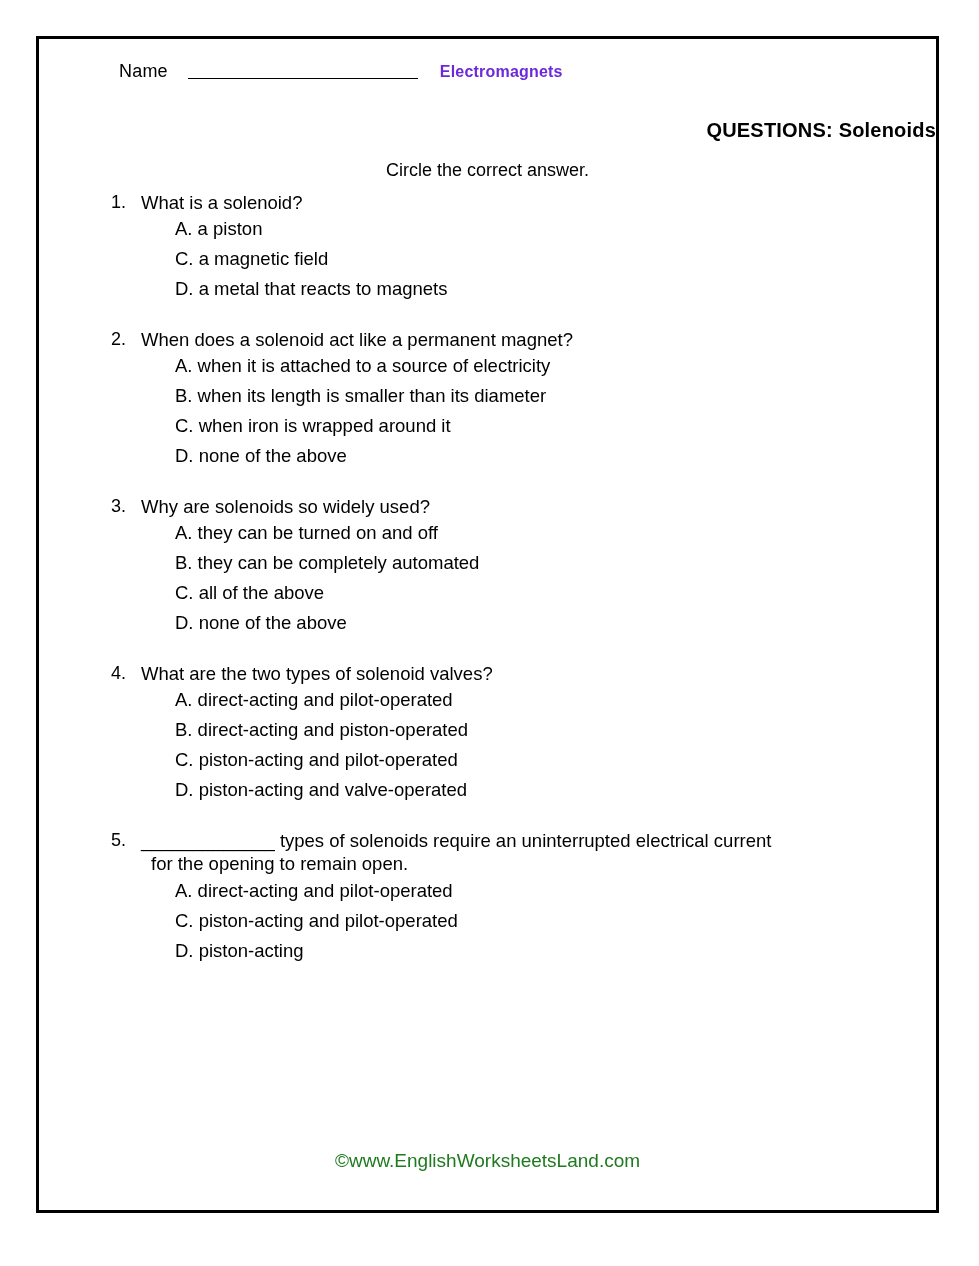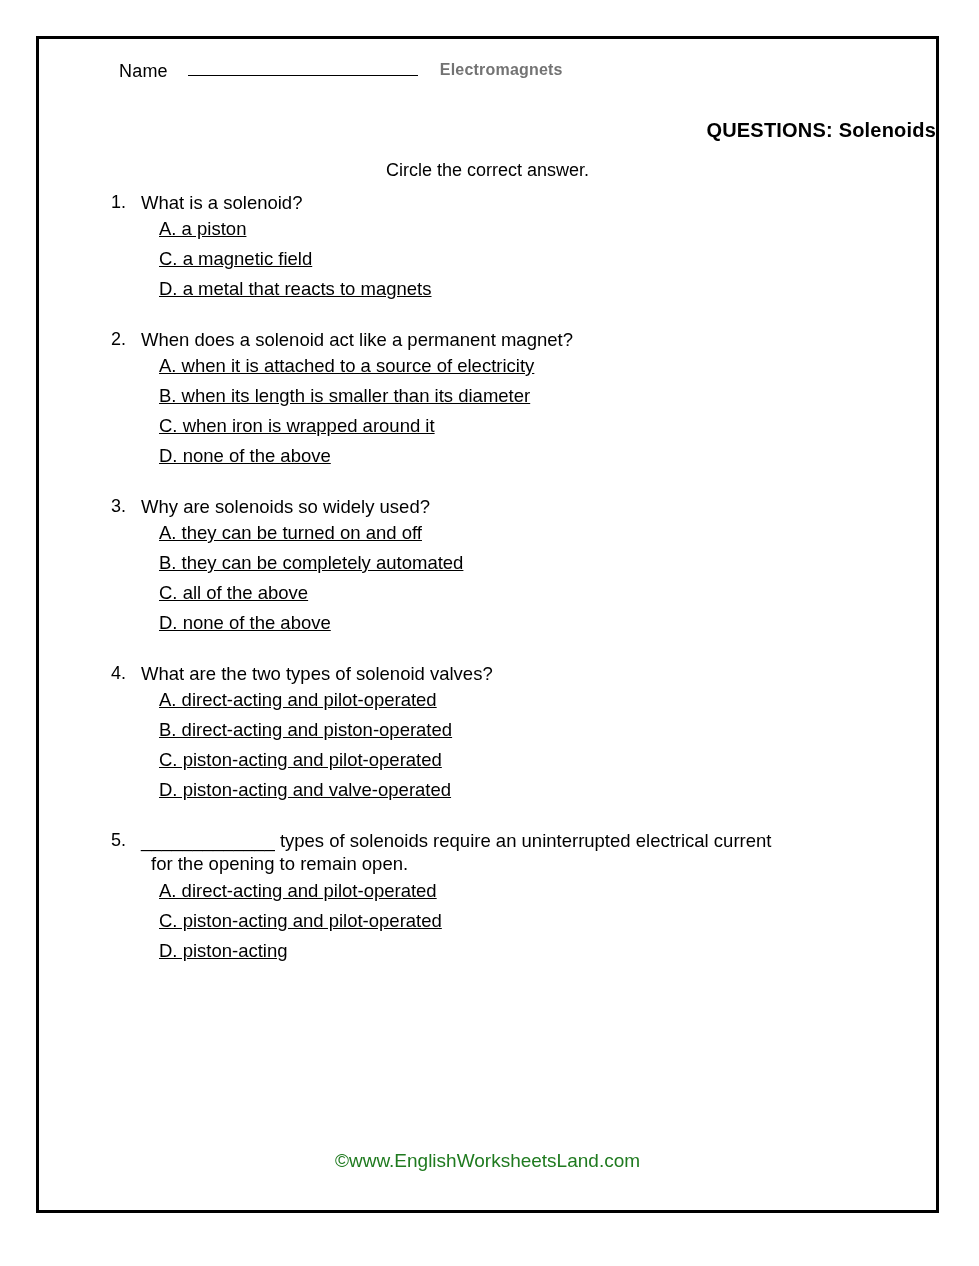--- a/index.html
+++ b/index.html
@@ -32,38 +32,38 @@
     box-sizing: border-box;
     padding: 0;
   }
   
   .header-row {
     position: absolute;
     left: 0;
     right: 0;
     top: 22px;
     display: flex;
-    align-items: flex-start;
+    align-items: center;
   }
   .name-label {
     margin-left: 80px;
     font-size: 18px;
     letter-spacing: 0.2px;
   }
   .name-line {
     margin-left: 20px;
     width: 230px;
     border-bottom: 1.5px solid #000;
     height: 14px;
   }
   .header-topic {
     margin-left: 22px;
     font-size: 16px;
     font-weight: bold;
-    color: #737373;
+    color: #6d28d9;
     letter-spacing: 0.2px;
   }
   
   .title {
     position: absolute;
     top: 80px;
     left: 0;
     right: 0;
     text-align: right;
     font-size: 20px;
@@ -102,25 +102,24 @@
   }
   .q-text {
     flex: 1 1 auto;
   }
   .q-cont {
     margin-left: 40px;
     font-size: 18.5px;
     line-height: 1.3;
   }
   .choice {
-    margin-left: 48px;
+    margin-left: 64px;
     font-size: 18.5px;
     line-height: 1.62;
     white-space: pre;
-    text-decoration: underline;
   }
   
   .footer {
     position: absolute;
     bottom: 38px;
     left: 0;
     right: 0;
     text-align: center;
     font-size: 19px;
     color: #1f7a1f;

